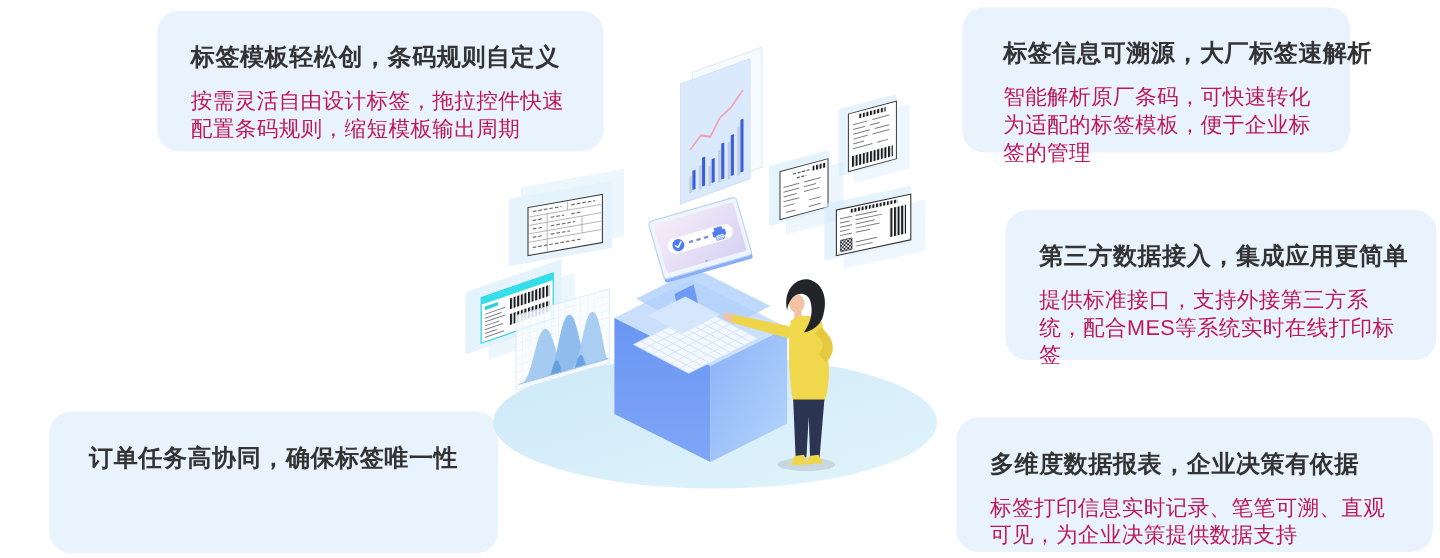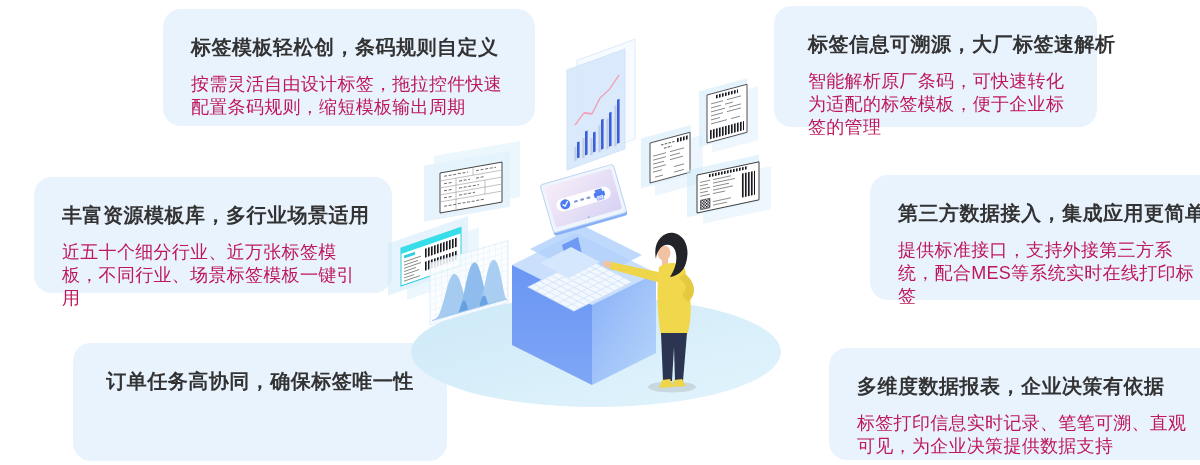--- a/index.html
+++ b/index.html
@@ -8,39 +8,38 @@
     background:#ffffff;
     font-family:"Liberation Sans", sans-serif;
   }
   .stage{position:absolute;inset:0;}
   .card{
     position:absolute;
     background:#e9f3fe;
     border-radius:18px;
     box-sizing:border-box;
     padding:25px 28px 0 28px;
-    margin-left:32px;
   }
   .card h3{
     margin:0 0 12px 0;
     font-size:20px;
     font-weight:700;
     color:#333333;
     letter-spacing:0.5px;
     white-space:nowrap;
   }
   .card p{
     margin:0;
     font-size:18px;
     color:#be185d;
     line-height:23px;
     letter-spacing:0.3px;
   }
   .c0{left:131px;top:9px;width:372px;height:117px;}
-  .c1{left:742px;top:6px;width:323px;height:121px;padding-left:34px;}
+  .c1{left:802px;top:6px;width:323px;height:121px;padding-left:34px;}
   .c2{left:2px;top:177px;width:358px;height:116px;}
   .c3{left:838px;top:175px;width:359px;height:125px;}
   .c4{left:41px;top:343px;width:374px;height:118px;text-align:center;}
   .c5{left:797px;top:348px;width:397px;height:112px;}
   .illustration{position:absolute;left:380px;top:35px;width:420px;height:400px;}
 </style>
 </head>
 <body>
 
 <div class="stage">
@@ -48,24 +47,20 @@
   <div class="card c0">
     <h3>标签模板轻松创，条码规则自定义</h3>
     <p>按需灵活自由设计标签，拖拉控件快速配置条码规则，缩短模板输出周期</p>
   </div>
 
   <div class="card c1">
     <h3>标签信息可溯源，大厂标签速解析</h3>
     <p>智能解析原厂条码，可快速转化为适配的标签模板，便于企业标签的管理</p>
   </div>
 
-  <div class="card c2">
-    <h3>丰富资源模板库，多行业场景适用</h3>
-    <p>近五十个细分行业、近万张标签模板，不同行业、场景标签模板一键引用</p>
-  </div>
 
   <div class="card c3">
     <h3>第三方数据接入，集成应用更简单</h3>
     <p>提供标准接口，支持外接第三方系统，配合MES等系统实时在线打印标签</p>
   </div>
 
   <div class="card c4">
     <h3>订单任务高协同，确保标签唯一性</h3>
   </div>
 

